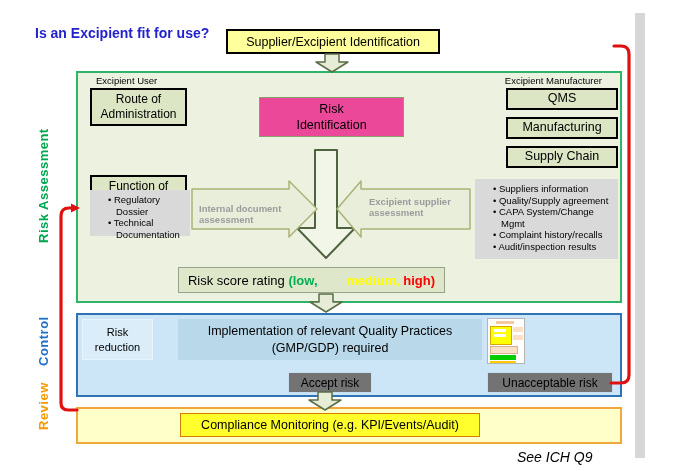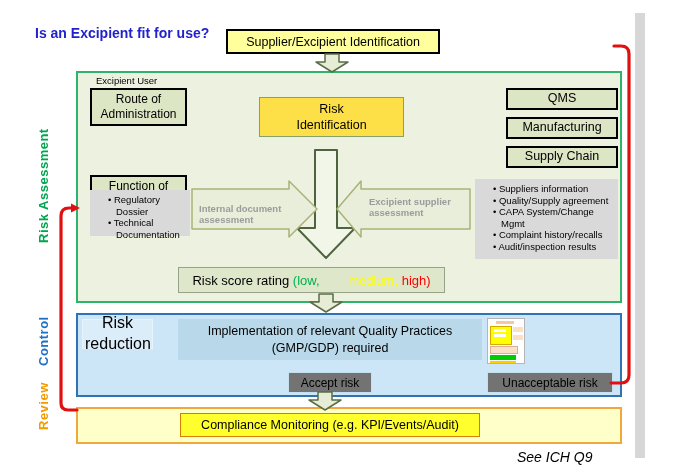--- a/index.html
+++ b/index.html
@@ -20,32 +20,32 @@
   .rev-section{left:76px;top:407px;width:546px;height:37px;background:#ffffc9;border:2px solid #f2a73d;}
 
   
   .vlabel{writing-mode:vertical-rl;transform:rotate(180deg);font-weight:bold;font-size:13px;
           text-align:center;letter-spacing:.5px;white-space:nowrap;}
 
   .small-label{font-size:9.5px;}
 
   
   .olive-box{background:#dce6c4;border:2px solid #000;font-size:12px;line-height:1.25;}
-  .riskid-box{left:259px;top:97px;width:145px;height:40px;background:#fde047;border:1px solid #87a06b;font-size:12.5px;line-height:1.3;}
+  .riskid-box{left:259px;top:97px;width:145px;height:40px;background:#ec4899;border:1px solid #87a06b;font-size:12.5px;line-height:1.3;}
   .gray-docs{background:#d9d9d9;font-size:9.5px;line-height:1.22;padding:4px 3px 3px 18px;}
   .bullet-item{padding-left:8px;text-indent:-8px;}
   .bullet-item::before{content:"• ";}
 
   .arrow-text{font-size:9.5px;font-weight:bold;color:#9b9b9b;line-height:1.2;z-index:3;}
 
   .score-box{left:178px;top:267px;width:267px;height:26px;background:#dfe7cb;border:1px solid #97a389;font-size:13px;white-space:pre;}
-  .score-box b{font-weight:normal;}
+  .score-box b{font-weight:bold;}
 
   
-  .riskred-box{left:82px;top:319px;width:71px;height:30px;background:#daedf9;border:1px solid #e8f4fb;font-size:16px;line-height:1.3;}
+  .riskred-box{left:82px;top:319px;width:71px;height:41px;background:#daedf9;border:1px solid #e8f4fb;font-size:11px;line-height:1.3;}
   .impl-box{left:178px;top:319px;width:304px;height:41px;background:#b9d9ea;font-size:12.5px;line-height:1.35;padding:0 8px;}
   .decision-box{background:#737373;border:1px solid #c3dff0;font-size:12px;height:21px;}
 
   
   .compliance-box{left:180px;top:413px;width:300px;height:24px;background:#ffff2e;border:1.5px solid #d87d00;font-size:12.5px;}
 
   .footnote{font-style:italic;font-size:14px;text-align:left;}
 
   .gray-bar{left:635px;top:13px;width:10px;height:445px;background:#d7d7d7;}
 
@@ -94,20 +94,21 @@
   </svg>
 
   <div class="abs page-title" style="left: 35px; top: 25px; color: rgb(34, 34, 204);">Is an Excipient fit for use?</div>
   <div class="abs center supplier-box">Supplier/Excipient Identification</div>
 
   <div class="abs vlabel" style="left: 36px; top: 113px; height: 146px; width: 18px; color: rgb(0, 165, 80);">Risk Assessment</div>
   <div class="abs vlabel" style="left: 36px; top: 315px; height: 52px; width: 18px; color: rgb(31, 111, 196);">Control</div>
   <div class="abs vlabel" style="left: 36px; top: 382px; height: 48px; width: 18px; color: rgb(245, 155, 0);">Review</div>
 
   <div class="abs small-label" style="left:96px;top:75px;">Excipient User</div>
+  <div class="abs small-label" style="left:476px;top:75px;width:126px;text-align:right;">Excipient Manufacturer</div>
 
   <div class="abs center olive-box" style="left:90px;top:88px;width:97px;height:38px;">
     <span style="width:90px;">Route of Administration</span>
   </div>
   <div class="abs center olive-box" style="left:90px;top:135px;width:97px;height:38px;margin-top:40px;">
     <span style="width:80px;">Function of excipient</span>
   </div>
   <div class="abs gray-docs" style="left:90px;top:190px;width:100px;height:46px;">
       <div class="bullet-item">Regulatory Dossier</div>
       <div class="bullet-item">Technical Documentation</div>

